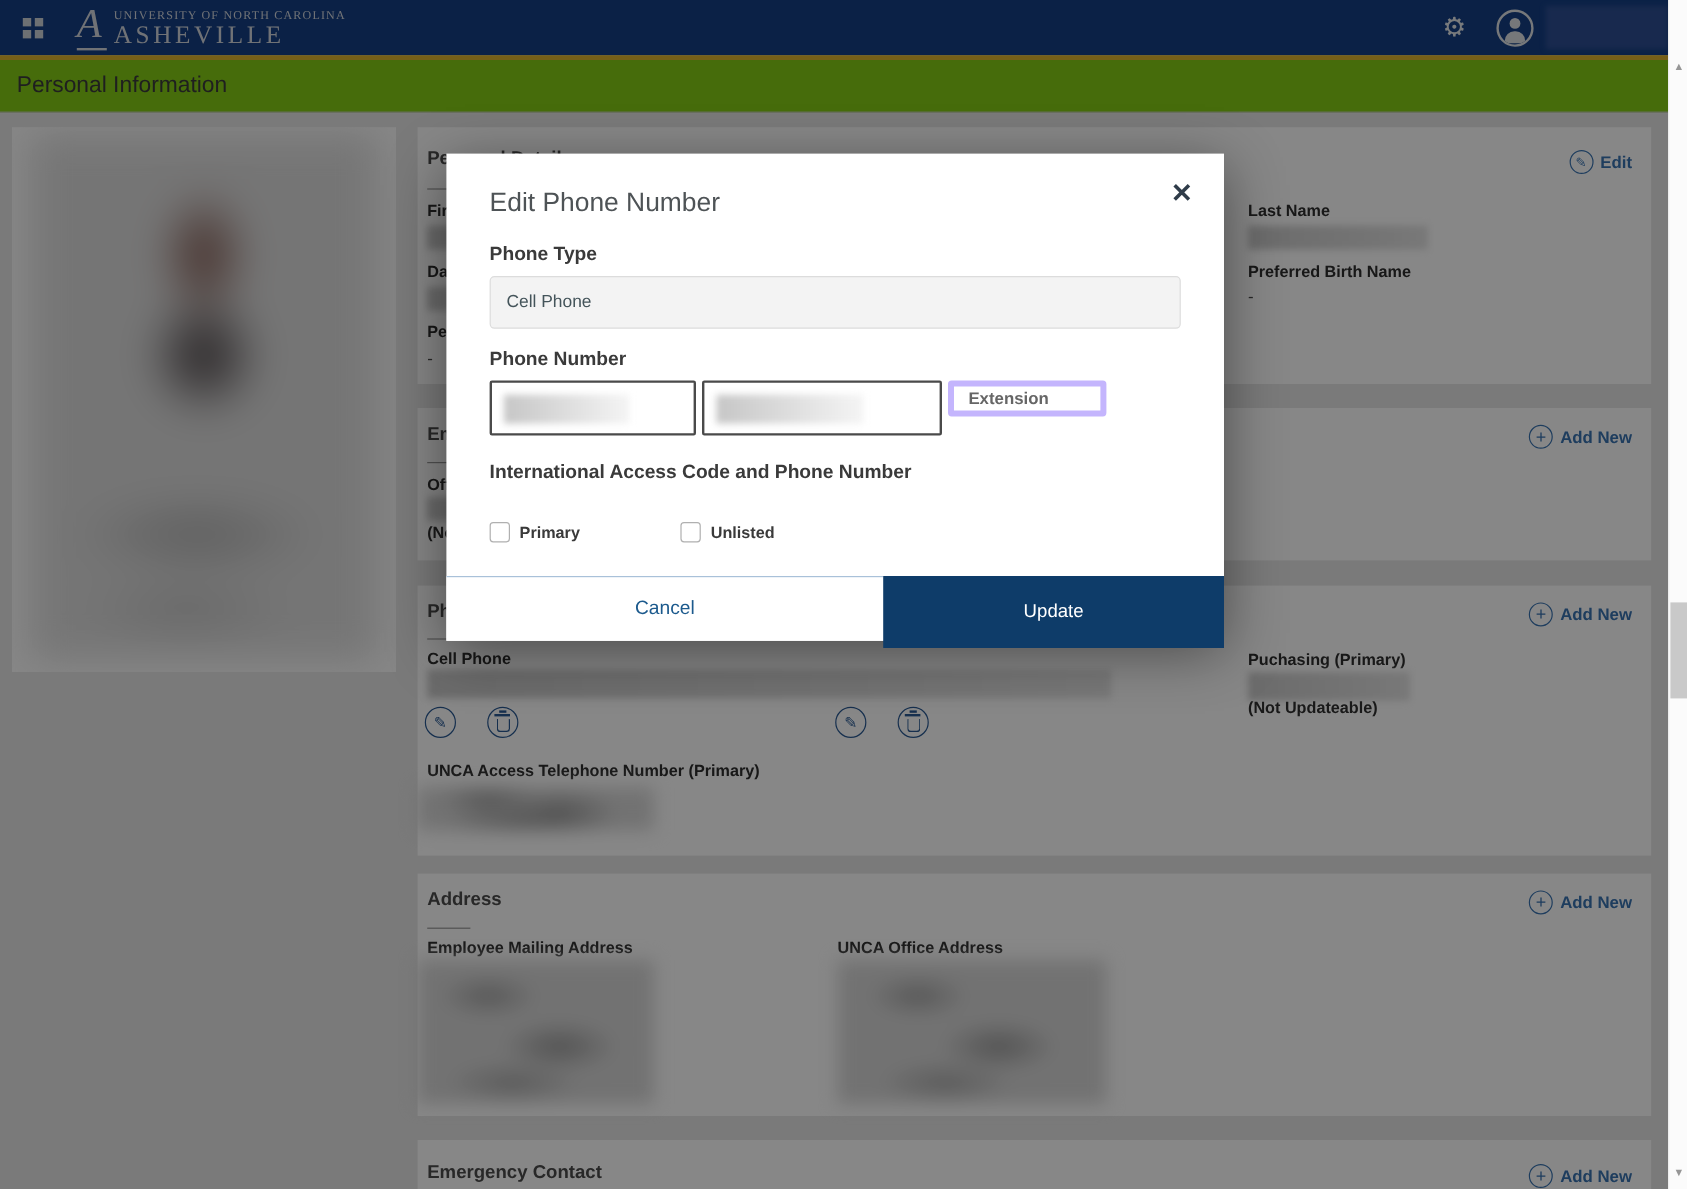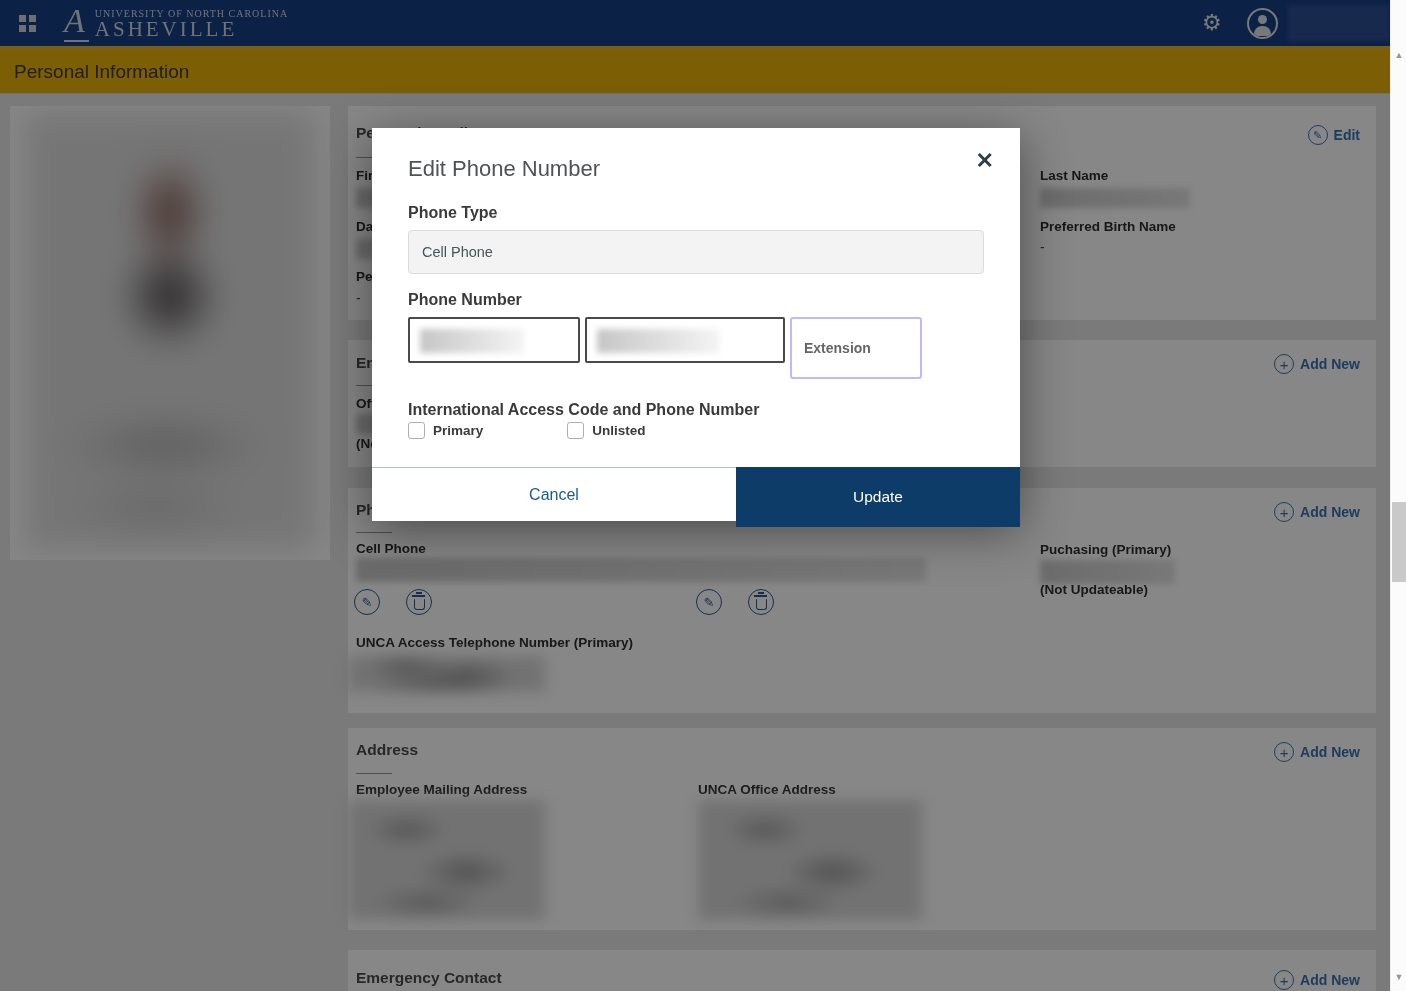--- a/index.html
+++ b/index.html
@@ -18,21 +18,21 @@
   .logo-a { font-family:"Liberation Serif", serif; font-style:italic; font-size:34px; line-height:34px; margin-right:6px; border-bottom:2px solid #d4d8df; padding:0 4px 2px 0; }
   .logo-text1 { font-family:"Liberation Serif", serif; font-size:10px; letter-spacing:1px; text-transform:uppercase; }
   .logo-text2 { font-family:"Liberation Serif", serif; font-size:21px; letter-spacing:3px; text-transform:uppercase; line-height:20px; }
   .gear { position:absolute; left:1202px; top:10px; font-size:22px; color:#e3e6ea; cursor:pointer; }
   .avatar { position:absolute; left:1247px; top:8px; width:31px; height:31px; border:2px solid #dfe2e6; border-radius:50%; cursor:pointer; overflow:hidden; }
   .avatar .head { position:absolute; left:9px; top:5px; width:9px; height:9px; border-radius:50%; background:#dfe2e6; }
   .avatar .shoulders { position:absolute; left:5px; top:16px; width:17px; height:10px; border-radius:8px 8px 0 0; background:#dfe2e6; }
   .nav-name-blur { position:absolute; left:1288px; top:5px; width:102px; height:36px; background:#2e4f93; filter:blur(2px); }
   .goldline { position:absolute; left:0; top:46px; width:1390px; height:4px; background:#dfb42e; }
 
-  .titlebar { position:absolute; left:0; top:50px; width:1396px; height:44px; background:#eab308; border-bottom:1px solid #d2d2d2;text-decoration:underline; }
+  .titlebar { position:absolute; left:0; top:50px; width:1396px; height:44px; background:#84cc16; border-bottom:1px solid #d2d2d2;text-decoration:underline; }
   .titlebar h1 { position:absolute; left:14px; top:11px; font-size:19px; font-weight:400; color:#3c3c3c; }
 
   .content-bg { position:absolute; left:0; top:95px; width:1390px; height:896px; background:#e6e6e6; }
 
   .card { position:absolute; background:#ffffff; }
   .card-photo { left:10px; top:106px; width:320px; height:454px; overflow:hidden; }
   .photo-blur { position:absolute; left:15px; top:5px; right:15px; height:440px; filter:blur(16px);
     background:
       radial-gradient(ellipse 55px 80px at 50% 23%, rgba(118,72,62,.95), rgba(118,72,62,0) 72%),
       radial-gradient(ellipse 70px 75px at 50% 42%, rgba(56,47,50,.95), rgba(56,47,50,0) 72%),
@@ -83,27 +83,27 @@
   .lbl-type { margin-top:22px; }
   .type-box { margin-top:8px; height:44px; width:100%; background:#f3f3f3; border:1px solid #dcdcdc; border-radius:4px;
     line-height:42px; padding:0 13px; font-size:14.5px; color:#44545a; }
   .lbl-phone { margin-top:17px; }
   .num-row { margin-top:8px; display:flex; gap:5px; }
   .num-input { position:relative; height:46px; background:#fff; overflow:hidden; }
   .n1 { width:172px; border:2px solid #4a4a4a; border-radius:2px; }
   .n2 { width:200px; border:2px solid #4a4a4a; border-radius:2px; }
   .inp-blur { position:absolute; left:10px; top:10px; width:62%; height:24px;
     background:linear-gradient(90deg,#c6c6c6 0%,#f2f2f2 95%); filter:blur(3px); }
-  .ext-input, .intl-input { height:62px; border:2px solid #c4b5fd; border-radius:3px; padding:0 12px; font-size:14px;
+  .ext-input, .intl-input { height:30px; border:5px solid #c4b5fd; border-radius:3px; padding:0 12px; font-size:14px;
     font-family:"Liberation Sans", sans-serif; color:#333; outline:none; width:132px; }
   .ext-input::placeholder { color:#666; font-weight:700; opacity:1; }
   .lbl-intl { margin-top:22px; }
   .intl-input { display:block; margin-top:9px; width:100%; height:44px; border:1px solid #9b9b9b; }
   .intl-input::placeholder { color:#555; font-weight:700; opacity:1; }
-  .cb-row { margin-top:3px; display:flex; }
+  .cb-row { margin-top:32px; display:flex; }
   .cb-item { display:flex; align-items:center; cursor:pointer; }
   .cb-item + .cb-item { margin-left:84px; }
   .cbx { width:17px; height:17px; border:1px solid #b0b0b0; border-radius:3px; background:#fff; }
   .cb-lbl { margin-left:8px; font-size:13.5px; font-weight:700; color:#3a3a3a; }
   .m-footer { margin-top:28px; display:flex; }
   .btn-cancel { flex:1; height:54px; background:#fff; border:none; border-top:1px solid #a9c1d9;
     color:#1c5a8d; font-size:16px; font-family:"Liberation Sans", sans-serif; cursor:pointer; }
   .btn-update { width:284px; height:60px; margin-bottom:-6px; background:#0e3c69; border:none;
     color:#ffffff; font-size:15.5px; font-family:"Liberation Sans", sans-serif; cursor:pointer; }
 

